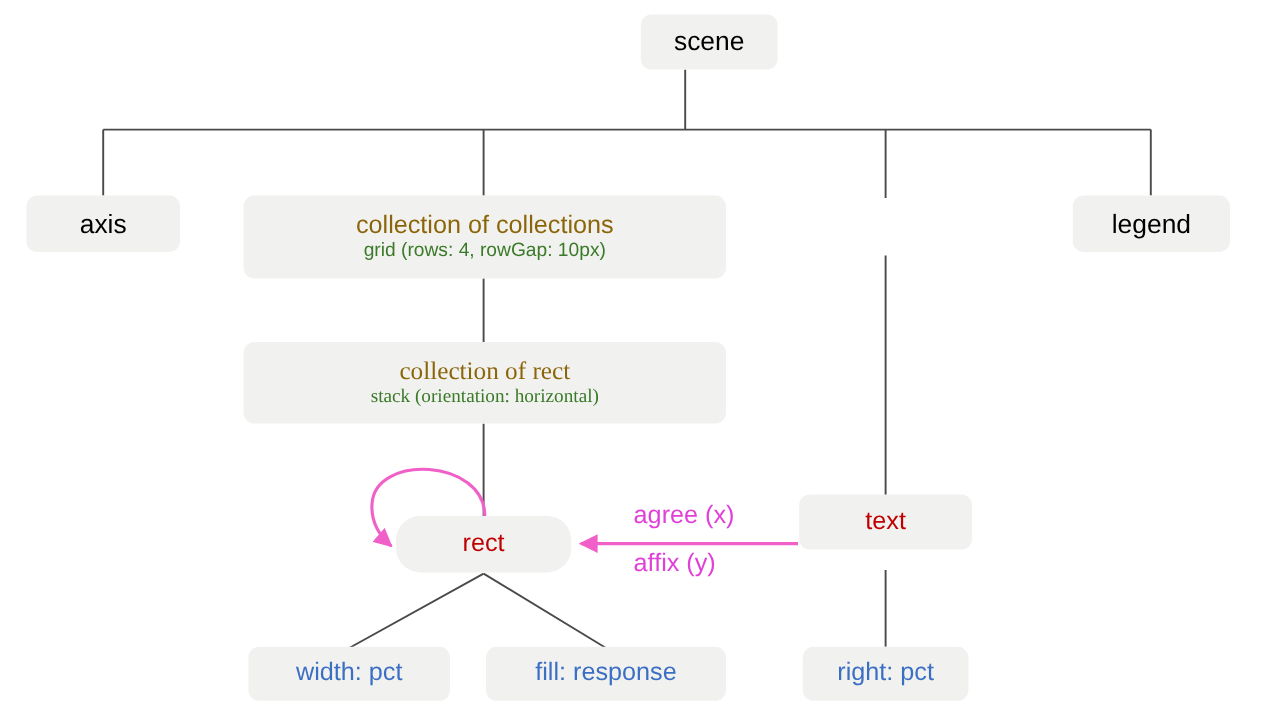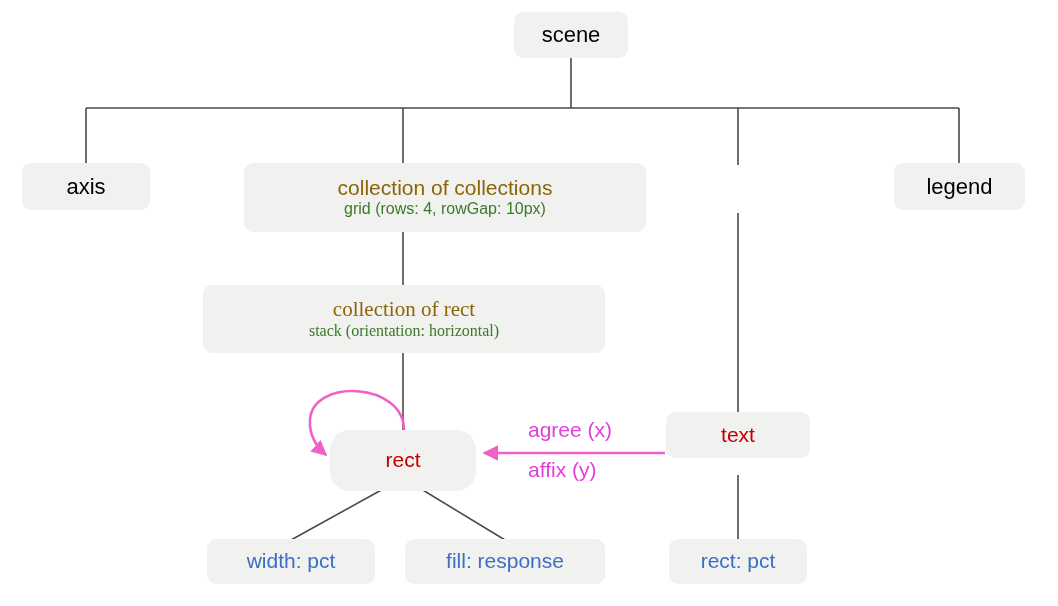--- a/index.html
+++ b/index.html
@@ -99,61 +99,61 @@
     </g>
 
     <g stroke="#f060c8" stroke-width="2.6" fill="none">
 
       <path d="M 404 430 C 404 382, 312 378, 310 420 C 309 436, 318 448, 326 455" marker-end="url(#arrow-magenta)"></path>
 
       <path d="M 665 453 L 484 453" marker-end="url(#arrow-magenta)"></path>
     </g>
   </svg>
 
-  <div class="node" style="left:514px; top:12px; width:114px; height:46px;">
+  <div class="node" style="left:534px; top:12px; width:114px; height:46px;">
     <span class="title fs-22 t-plain">scene</span>
   </div>
 
   <div class="node" style="left:22px; top:163px; width:128px; height:47px;">
     <span class="title fs-22 t-plain">axis</span>
   </div>
 
-  <div class="node" style="left:203px; top:163px; width:402px; height:69px;margin-left:41px;">
+  <div class="node" style="left:203px; top:163px; width:402px; height:69px;">
     <span class="title fs-21 t-mark">collection of collections</span>
     <span class="sub fs-20 t-layout">grid (rows: 4, rowGap: 10px)</span>
   </div>
 
 
   <div class="node" style="left:894px; top:163px; width:131px; height:47px;">
     <span class="title fs-22 t-plain">legend</span>
   </div>
 
   <div class="node" style="left:203px; top:285px; width:402px; height:68px;font-family:Liberation Serif, serif;">
     <span class="title fs-21 t-mark">collection of rect</span>
     <span class="sub fs-20 t-layout">stack (orientation: horizontal)</span>
   </div>
 
-  <div class="node" style="left:330px; top:430px; width:146px; height:61px;border-radius:20px;">
+  <div class="node" style="left:330px; top:430px; width:146px; height:47px;border-radius:20px;">
     <span class="title fs-21 t-leaf">rect</span>
   </div>
 
   <div class="node" style="left:666px; top:412px; width:144px; height:46px;">
     <span class="title fs-21 t-leaf">text</span>
   </div>
 
   <div class="node" style="left:207px; top:539px; width:168px; height:45px;">
     <span class="title fs-21 t-channel">width: pct</span>
   </div>
 
   <div class="node" style="left:405px; top:539px; width:200px; height:45px;">
     <span class="title fs-21 t-channel">fill: response</span>
   </div>
 
   <div class="node" style="left:669px; top:539px; width:138px; height:45px;">
-    <span class="title fs-21 t-channel">rect: pct</span>
+    <span class="title fs-21 t-channel">right: pct</span>
   </div>
 
 
   <div class="label-free fs-21 t-annot" style="left:528px; top:418px;">agree (x)</div>
 
   <div class="label-free fs-21 t-annot" style="left:528px; top:458px;">affix (y)</div>
 
 </div>
 
 </body></html>

